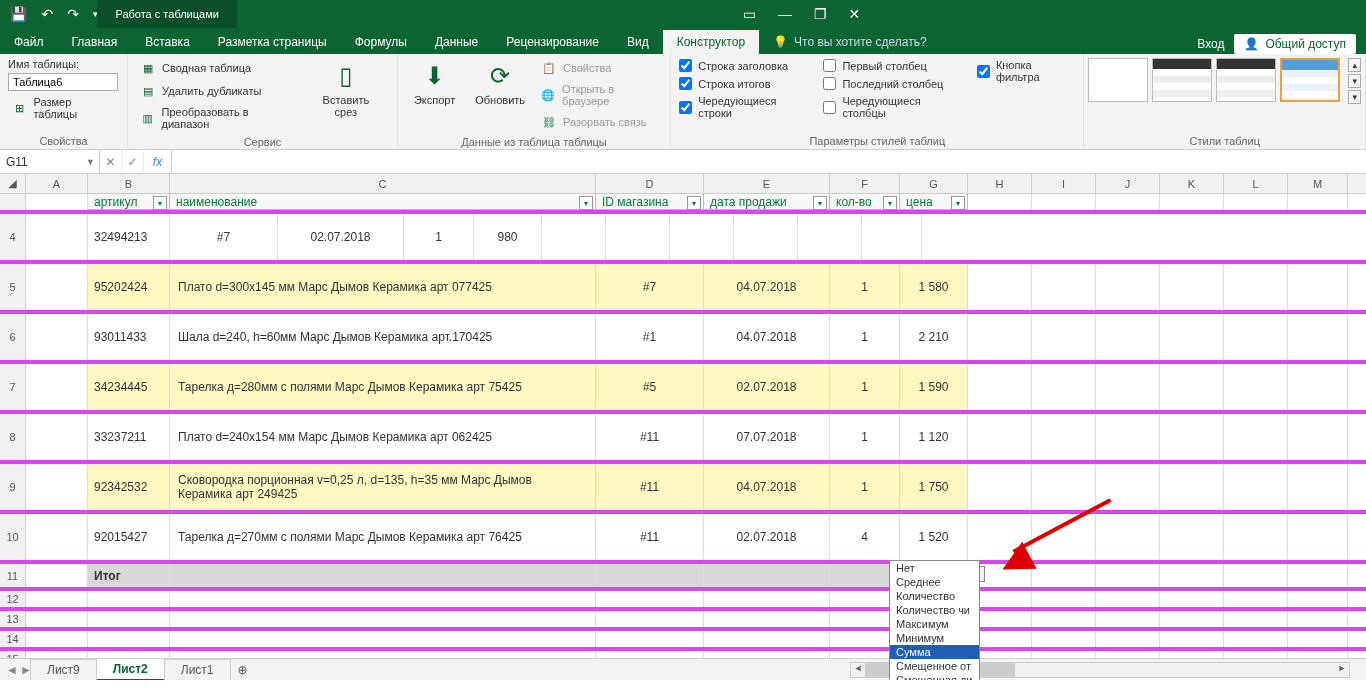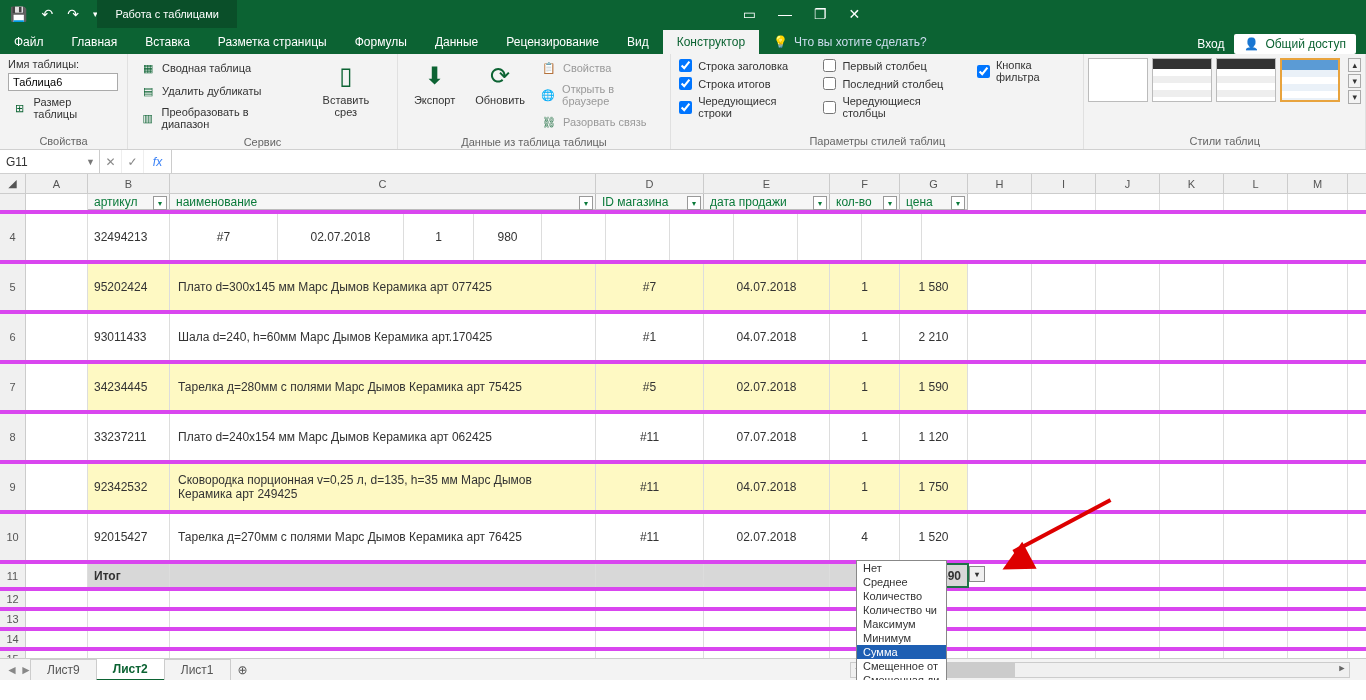--- a/index.html
+++ b/index.html
@@ -546,21 +546,21 @@
         <div class="cell c-G"></div>
         <div class="cell c-H"></div>
         <div class="cell c-I"></div>
         <div class="cell c-J"></div>
         <div class="cell c-K"></div>
         <div class="cell c-L"></div>
         <div class="cell c-M"></div>
   </div>
     </div>
 
-  <div class="dropdown" id="ddmenu" style="left:856px;top:386px">
+  <div class="dropdown" id="ddmenu" style="left:889px;top:386px">
       <div class="it ">Нет</div>
       <div class="it ">Среднее</div>
       <div class="it ">Количество</div>
       <div class="it ">Количество чи</div>
       <div class="it ">Максимум</div>
       <div class="it ">Минимум</div>
       <div class="it sel">Сумма</div>
       <div class="it ">Смещенное от</div>
       <div class="it ">Смещенная ди</div>
     </div>

